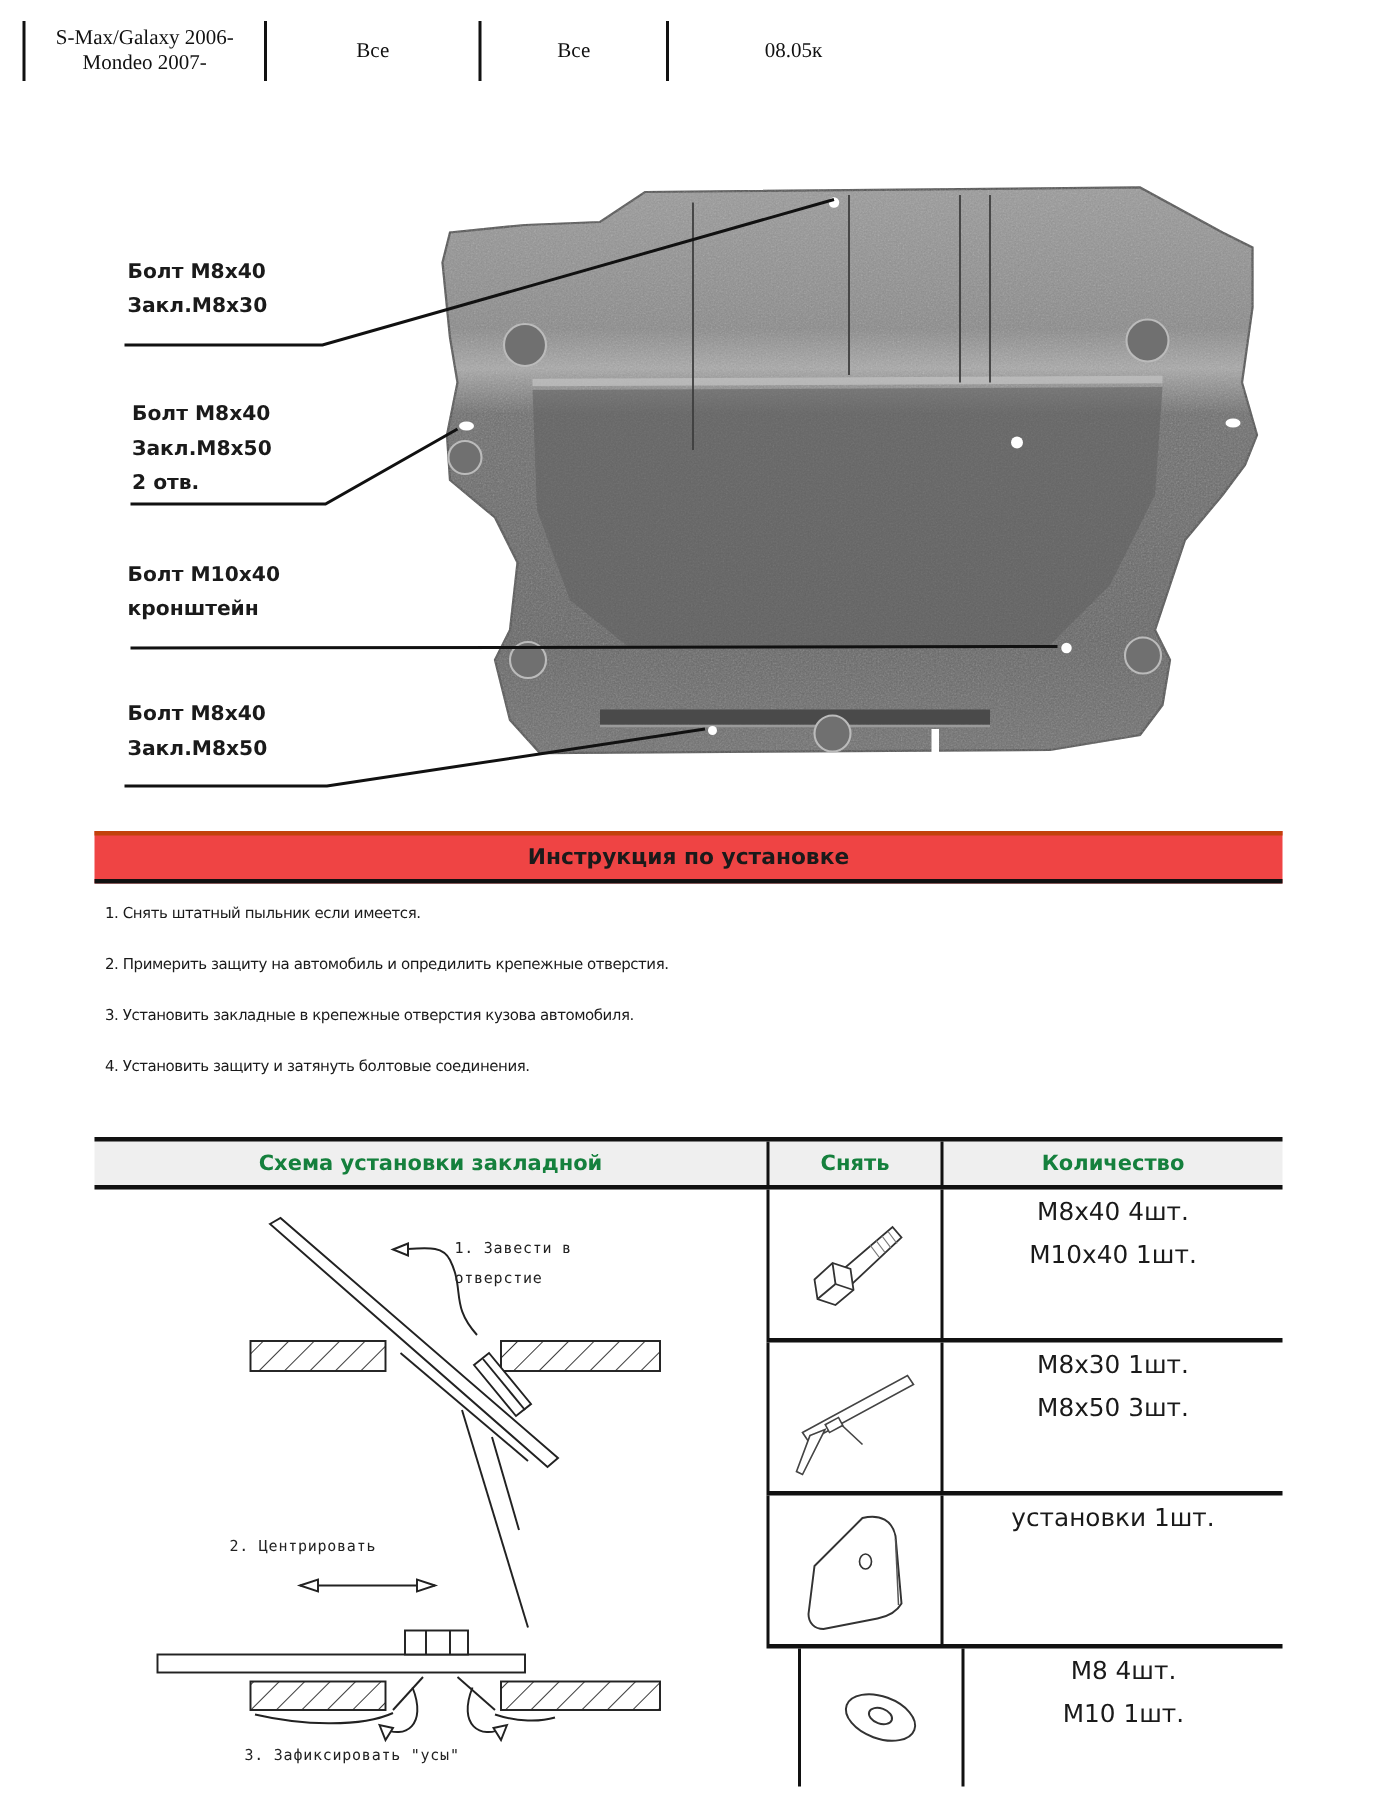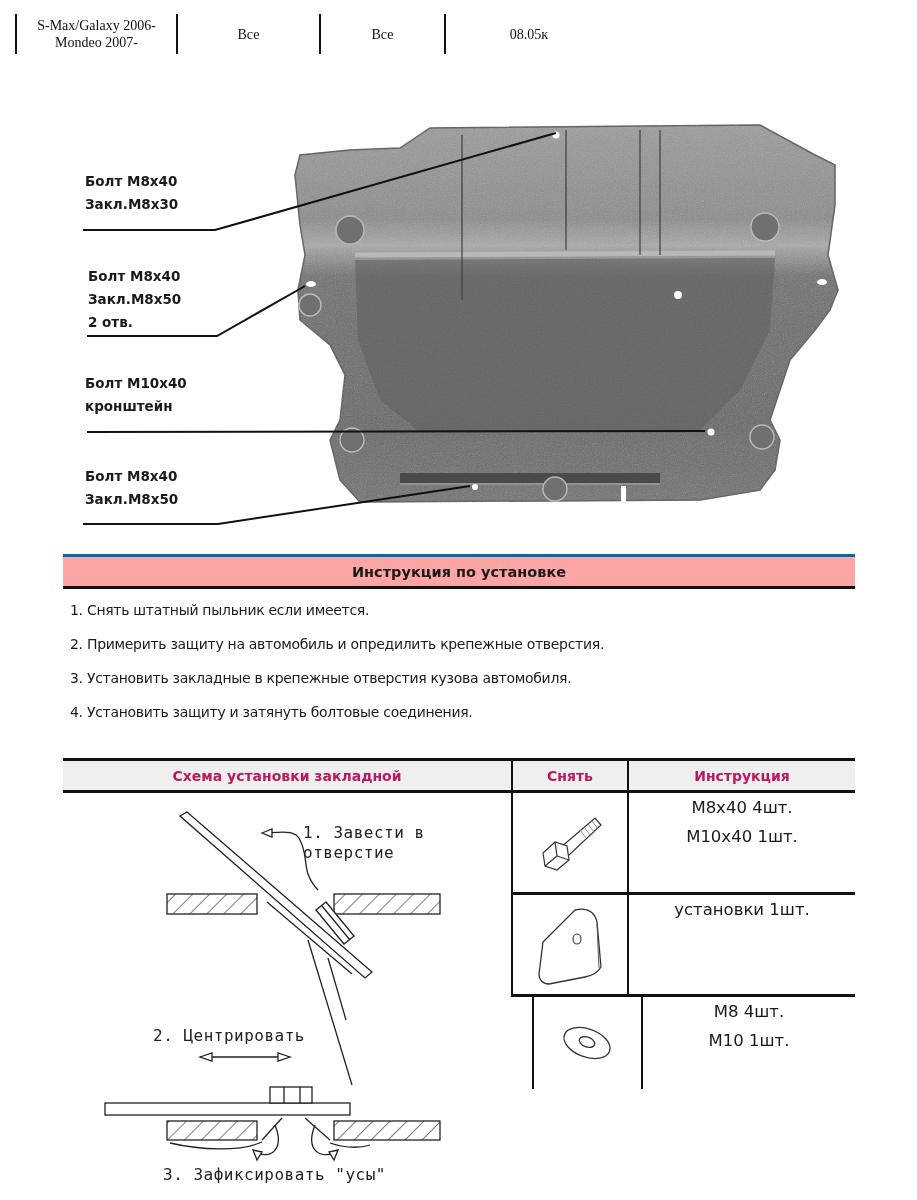--- a/index.html
+++ b/index.html
@@ -24,53 +24,53 @@
   
   .plate-wrap { position: absolute; left: 0; top: 100px; width: 917px; height: 440px; }
   .callout {
     position: absolute; font-family: "DejaVu Sans", sans-serif; font-weight: bold; font-size: 13.5px;
     color: #1a1a1a; text-align: left; line-height: 23px; width: 130px;
   }
 
   
   .instr { position: absolute; left: 63px; top: 554px; width: 792px; }
   .bar-head {
-    height: 35px; background: #fca5a5; border-top: 3px solid #0369a1; border-bottom: 3px solid #111;
+    height: 35px; background: #ef4444; border-top: 3px solid #c2410c; border-bottom: 3px solid #111;
     display: flex; align-items: center; justify-content: center;
     font-family: "DejaVu Sans", sans-serif; font-weight: bold; font-size: 14.5px; color: #1a1a1a;
   }
   .instr ol { list-style: none; margin-top: 4px; }
   .instr li {
-    font-family: "DejaVu Sans", sans-serif; font-size: 14px; color: #1a1a1a;
+    font-family: "DejaVu Sans", sans-serif; font-size: 10px; color: #1a1a1a;
     height: 34px; line-height: 34px; padding-left: 7px; letter-spacing: -0.3px;
   }
 
   
   .parts { position: absolute; left: 63px; top: 758px; width: 792px; }
   .parts-head {
     display: flex; height: 35px; background: #efefef; border-top: 3px solid #111; border-bottom: 3px solid #111;
   }
   .parts-head div {
     display: flex; align-items: center; justify-content: center;
-    font-family: "DejaVu Sans", sans-serif; font-weight: bold; font-size: 14px; color: #be185d;
+    font-family: "DejaVu Sans", sans-serif; font-weight: bold; font-size: 14px; color: #15803d;
   }
   .ph1 { width: 448px; } .ph2 { width: 116px; border-left: 2px solid #111; } .ph3 { width: 228px; border-left: 2px solid #111; }
   .parts-body { position: relative; height: 398px; }
   .scheme { position: absolute; left: 0; top: 0; width: 448px; height: 398px; }
   .rows { position: absolute; left: 448px; top: 0; width: 344px; height: 398px; }
   .prow { display: flex; height: 102px; border-bottom: 3px solid #111; }
   .prow:last-child { border-bottom: none; height: 92px; padding-left: 21px; }
   .pic { width: 116px; border-left: 2px solid #111; display: flex; align-items: center; justify-content: center; }
   .qty {
     width: 228px; border-left: 2px solid #111; display: flex; flex-direction: column;
     align-items: center; justify-content: flex-start;
     font-family: "DejaVu Sans", sans-serif; font-size: 16.5px; color: #1a1a1a; line-height: 29px;
   }
   .scheme-label {
-    position: absolute; font-family: "DejaVu Sans Mono", monospace; font-size: 16px; color: #222; letter-spacing: 0.5px;
+    position: absolute; font-family: "DejaVu Sans Mono", monospace; font-size: 10px; color: #222; letter-spacing: 0.5px;
   }
 </style>
 </head>
 <body>
 
 <div class="spec">
   <div class="spec-row">
     <div class="c2 bl" style="flex-direction:column;">
       <span>S-Max/Galaxy 2006-</span>
       <span>Mondeo 2007-</span>
@@ -166,21 +166,21 @@
     <li>2. Примерить защиту на автомобиль и опредилить крепежные отверстия.</li>
     <li>3. Установить  закладные в крепежные отверстия  кузова автомобиля.</li>
     <li>4. Установить защиту и затянуть болтовые соединения.</li>
   </ol>
 </div>
 
 <div class="parts">
   <div class="parts-head">
     <div class="ph1">Схема установки закладной</div>
     <div class="ph2">Снять</div>
-    <div class="ph3">Инструкция</div>
+    <div class="ph3">Количество</div>
   </div>
   <div class="parts-body">
 
     <div class="scheme">
       <svg width="448" height="398" viewBox="63 793 448 398" style="position:absolute;left:0;top:0;">
         <defs>
           <pattern id="hatch" width="12" height="12" patternUnits="userSpaceOnUse" patternTransform="rotate(45)">
             <line x1="0" y1="0" x2="0" y2="12" stroke="#222" stroke-width="1.2"></line>
           </pattern>
         </defs>
@@ -250,20 +250,36 @@
             </g>
           </svg>
         </div>
         <div class="qty">
           <span>М8х40  4шт.</span>
           <span>М10х40  1шт.</span>
         </div>
       </div>
       <div class="prow">
         <div class="pic">
+          <svg width="90" height="80" viewBox="0 0 90 80">
+            <g stroke="#444" stroke-width="1.1" fill="#fff">
+              <polygon points="10,50 80,12 84,18 14,56"></polygon>
+              <polygon points="15,52 25,48 10,78 6,76"></polygon>
+              <line x1="35" y1="44" x2="50" y2="58"></line>
+              <rect x="26" y="42" width="10" height="6" transform="rotate(-28 31 45)"></rect>
+            </g>
+          </svg>
+        </div>
+        <div class="qty">
+          <span>М8х30  1шт.</span>
+          <span>М8х50  3шт.</span>
+        </div>
+      </div>
+      <div class="prow">
+        <div class="pic">
           <svg width="70" height="85" viewBox="0 0 70 85">
             <path d="M8,40 L40,8 C52,5 60,10 62,20 L66,65 C62,72 55,74 50,75 L14,82 C8,82 4,78 4,72 Z" fill="#fff" stroke="#333" stroke-width="1.3"></path>
             <path d="M62,22 L64,66" stroke="#555" stroke-width="1"></path>
             <ellipse cx="42" cy="37" rx="4" ry="5" fill="#fff" stroke="#333" stroke-width="1.1"></ellipse>
           </svg>
         </div>
         <div class="qty">
           <span>установки 1шт.</span>
         </div>
       </div>

